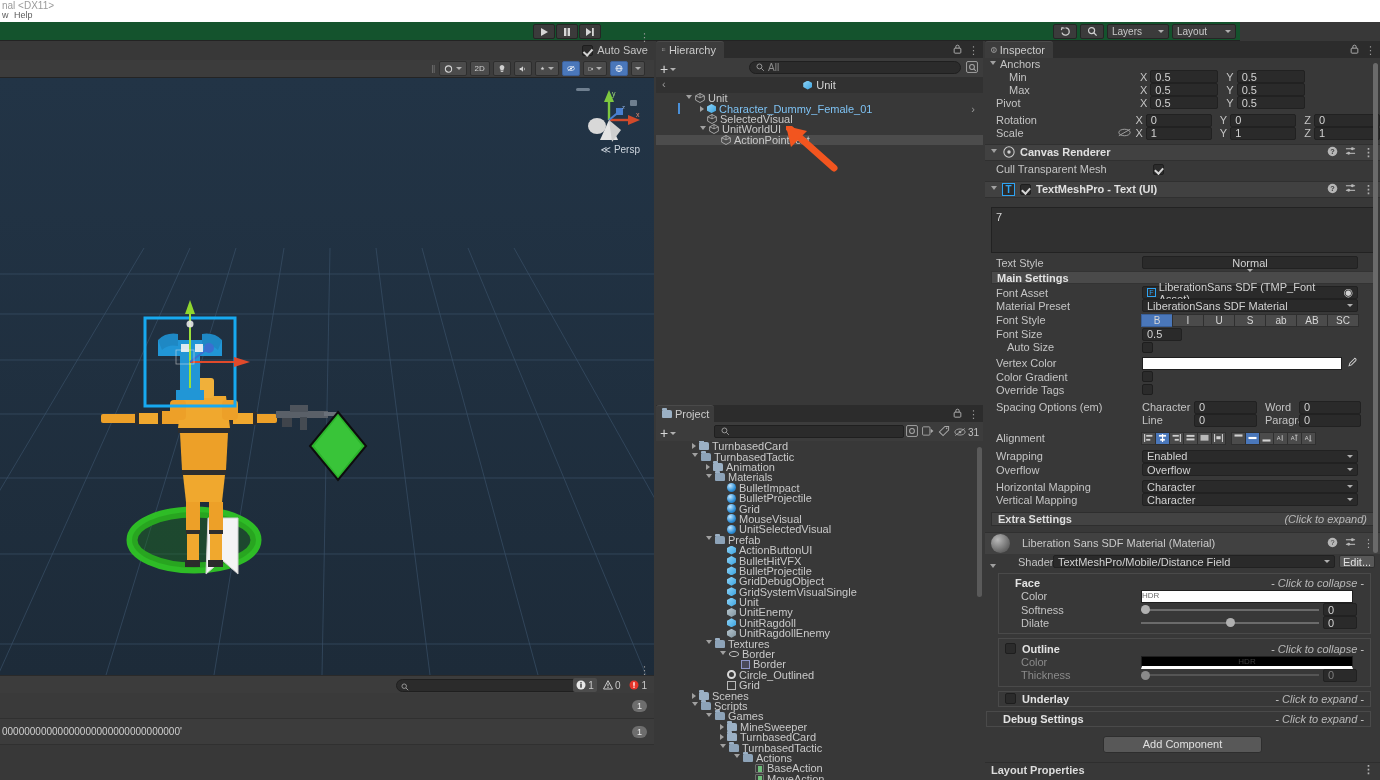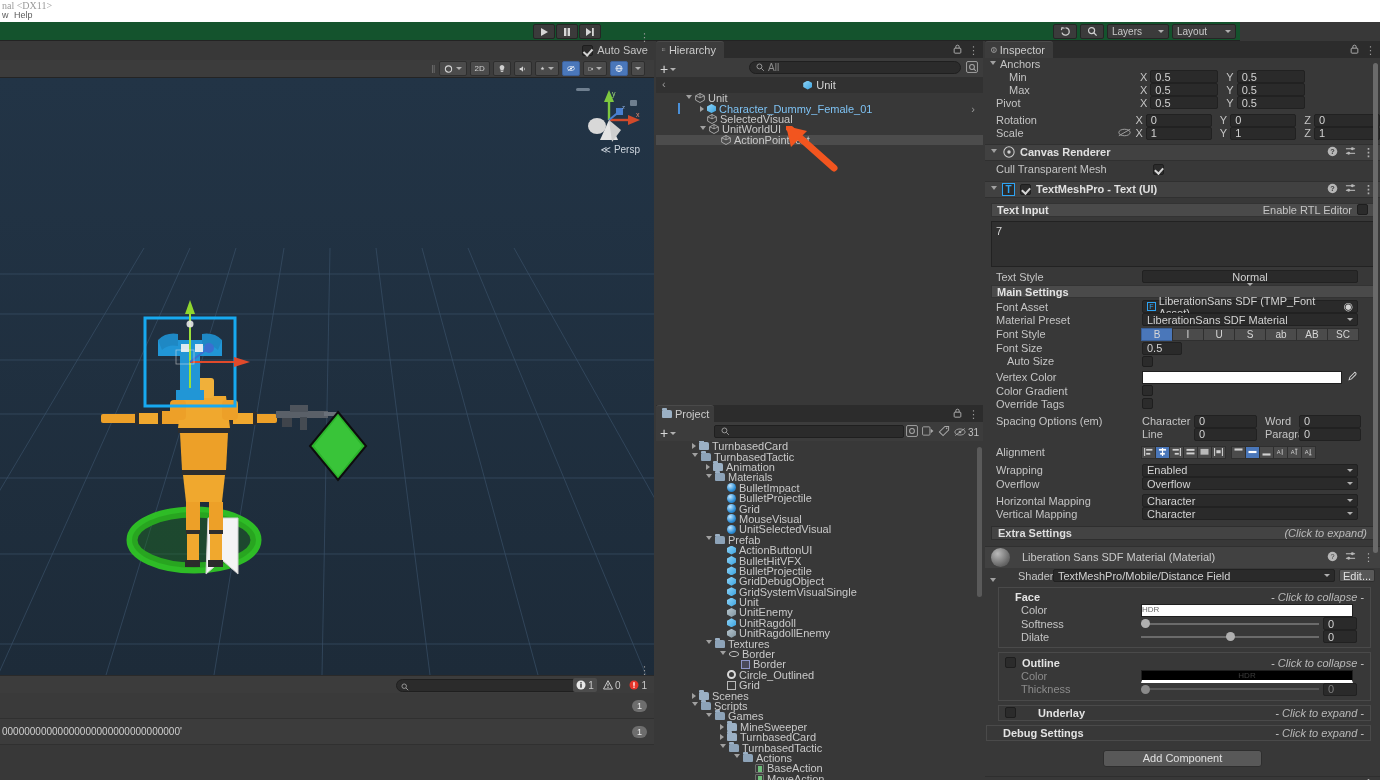--- a/index.html
+++ b/index.html
@@ -10,21 +10,21 @@
     font-size: 11px;
     color: #c4c4c4;
     overflow: hidden;
   }
   .app { position: relative; width: 1380px; height: 780px; }
 
   
   .os-title {
     position: absolute; left: 0; top: 0; width: 1380px; height: 12px;
     background: #ffffff; color: #9a9a9a; font-size: 10px;
-    padding-left: 2px; overflow: hidden; white-space: nowrap; font-family: Liberation Serif, serif;
+    padding-left: 2px; overflow: hidden; white-space: nowrap;
   }
   .os-menu {
     position: absolute; left: 0; top: 12px; width: 1380px; height: 10px;
     background: #ffffff; color: #5d5d5d; font-size: 9px;
   }
   .os-menu .mi { position: absolute; top: -2px; }
 
   
   .toolbar {
     position: absolute; left: 0; top: 22px; width: 1240px; height: 19px;
@@ -952,27 +952,20 @@
                 <line x1="1" y1="3" x2="11" y2="3" stroke="#b6b6b6" stroke-width="1.2"></line>
                 <line x1="1" y1="8" x2="11" y2="8" stroke="#b6b6b6" stroke-width="1.2"></line>
                 <circle cx="8" cy="3" r="1.6" fill="#b6b6b6"></circle>
                 <circle cx="4" cy="8" r="1.6" fill="#b6b6b6"></circle>
               </svg></span>
           <span class="kebab">⋮</span>
         </span>
       </div>
 
       <div style="height:5px;"></div>
-      <div style="margin:0 6px; display:flex; align-items:center; justify-content:space-between; height:14px; background:#4a4a4a; border:1px solid #333; padding:0 5px;">
-        <span style="font-weight:bold; color:#e2e2e2;">Text Input</span>
-        <span style="display:flex; align-items:center; gap:5px;">
-          <span>Enable RTL Editor</span>
-          <span class="chk-sm"></span>
-        </span>
-      </div>
       <div style="height:4px;"></div>
       <div class="textarea" style="margin:0 6px; height:46px;">
         <span>7</span>
       </div>
       <div style="height:3px;"></div>
       <div class="row">
         <span class="lbl" style="width:157px;">Text Style</span>
         <span class="dropdown" style="width:216px;flex-direction:column;">
           <span>Normal</span>
           <span class="caret"></span>
@@ -1249,21 +1242,21 @@
           <span class="lbl" style="width:142px; padding-left:22px; color:#8b8b8b;">Thickness</span>
           <span class="slider" style="width:178px;">
             <span class="track" style="background:#555;"></span>
               <span class="knob" style="left:0; background:#8a8a8a;"></span>
           </span>
           <span class="field" style="width:34px; margin-left:4px; color:#7e7e7e;">0</span>
         </div>
       </div>
 
       <div style="margin:4px 9px 0 13px; border:1px solid #4a4a4a; height:16px; display:flex; align-items:center; justify-content:space-between; padding:0 6px;">
-        <span style="display:flex; align-items:center; gap:22px;">
+        <span style="display:flex; align-items:center; gap:6px;">
           <span class="chk-sm"></span>
           <span style="font-weight:bold; color:#e3e3e3;">Underlay</span>
         </span>
         <span class="ital">- Click to expand -</span>
       </div>
 
       <div style="margin:4px 9px 0 1px; border:1px solid #4a4a4a; height:16px; display:flex; align-items:center; justify-content:space-between; padding:0 6px 0 16px;">
         <span style="font-weight:bold; color:#e3e3e3;">Debug Settings</span>
         <span class="ital">- Click to expand -</span>
       </div>

